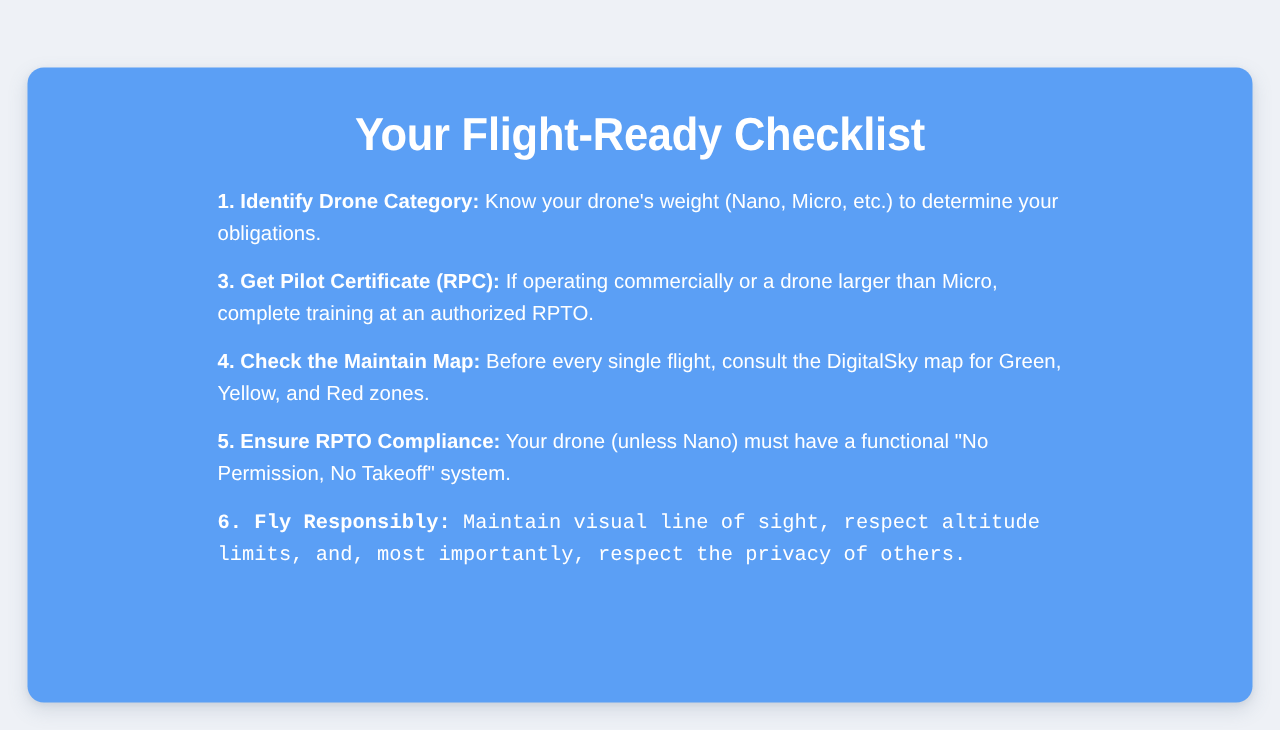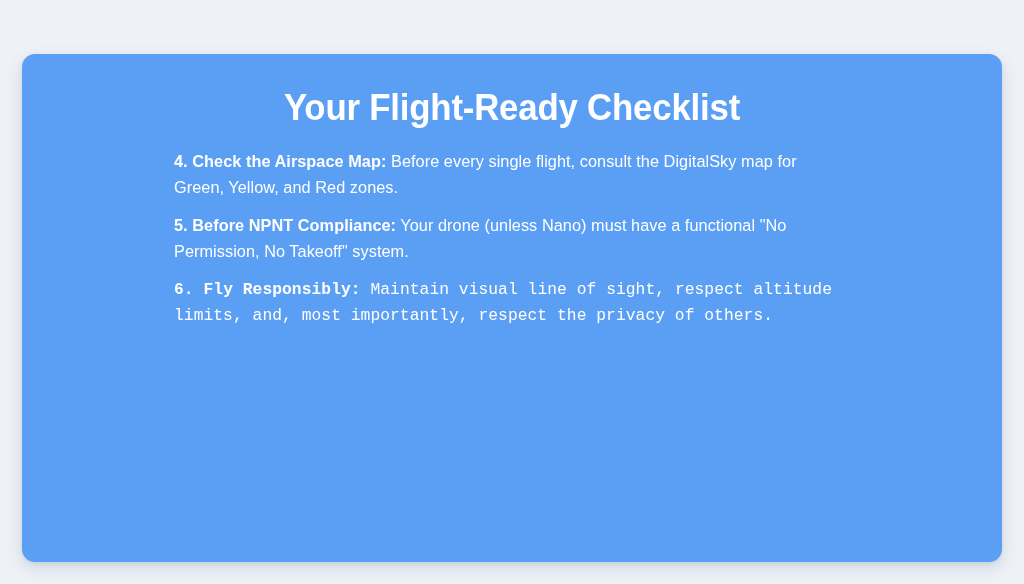--- a/index.html
+++ b/index.html
@@ -88,32 +88,42 @@
 <body>
 
 <div class="page">
 
   <section class="checklist-card">
 
     <h1 class="card-title">Your Flight-Ready Checklist</h1>
 
     <ol class="checklist-items">
 
-
+      <li class="checklist-item">
+        <span class="item-index">1.</span>
+        <span class="item-term">Identify Drone Category:</span>
+        <span class="item-desc">Know your drone's weight (Nano, Micro, etc.) to determine your obligations.</span>
+      </li>
 
 
       <li class="checklist-item">
+        <span class="item-index">3.</span>
+        <span class="item-term">Get Pilot Certificate (RPC):</span>
+        <span class="item-desc">If operating commercially or a drone larger than Micro, complete training at an authorized RPTO.</span>
+      </li>
+
+      <li class="checklist-item">
         <span class="item-index">4.</span>
-        <span class="item-term">Check the Airspace Map:</span>
+        <span class="item-term">Check the Maintain Map:</span>
         <span class="item-desc">Before every single flight, consult the DigitalSky map for Green, Yellow, and Red zones.</span>
       </li>
 
       <li class="checklist-item">
         <span class="item-index">5.</span>
-        <span class="item-term">Before NPNT Compliance:</span>
+        <span class="item-term">Ensure RPTO Compliance:</span>
         <span class="item-desc">Your drone (unless Nano) must have a functional "No Permission, No Takeoff" system.</span>
       </li>
 
       <li class="checklist-item">
         <span class="item-index">6.</span>
         <span class="item-term">Fly Responsibly:</span>
         <span class="item-desc">Maintain visual line of sight, respect altitude limits, and, most importantly, respect the privacy of others.</span>
       </li>
 
     </ol>

